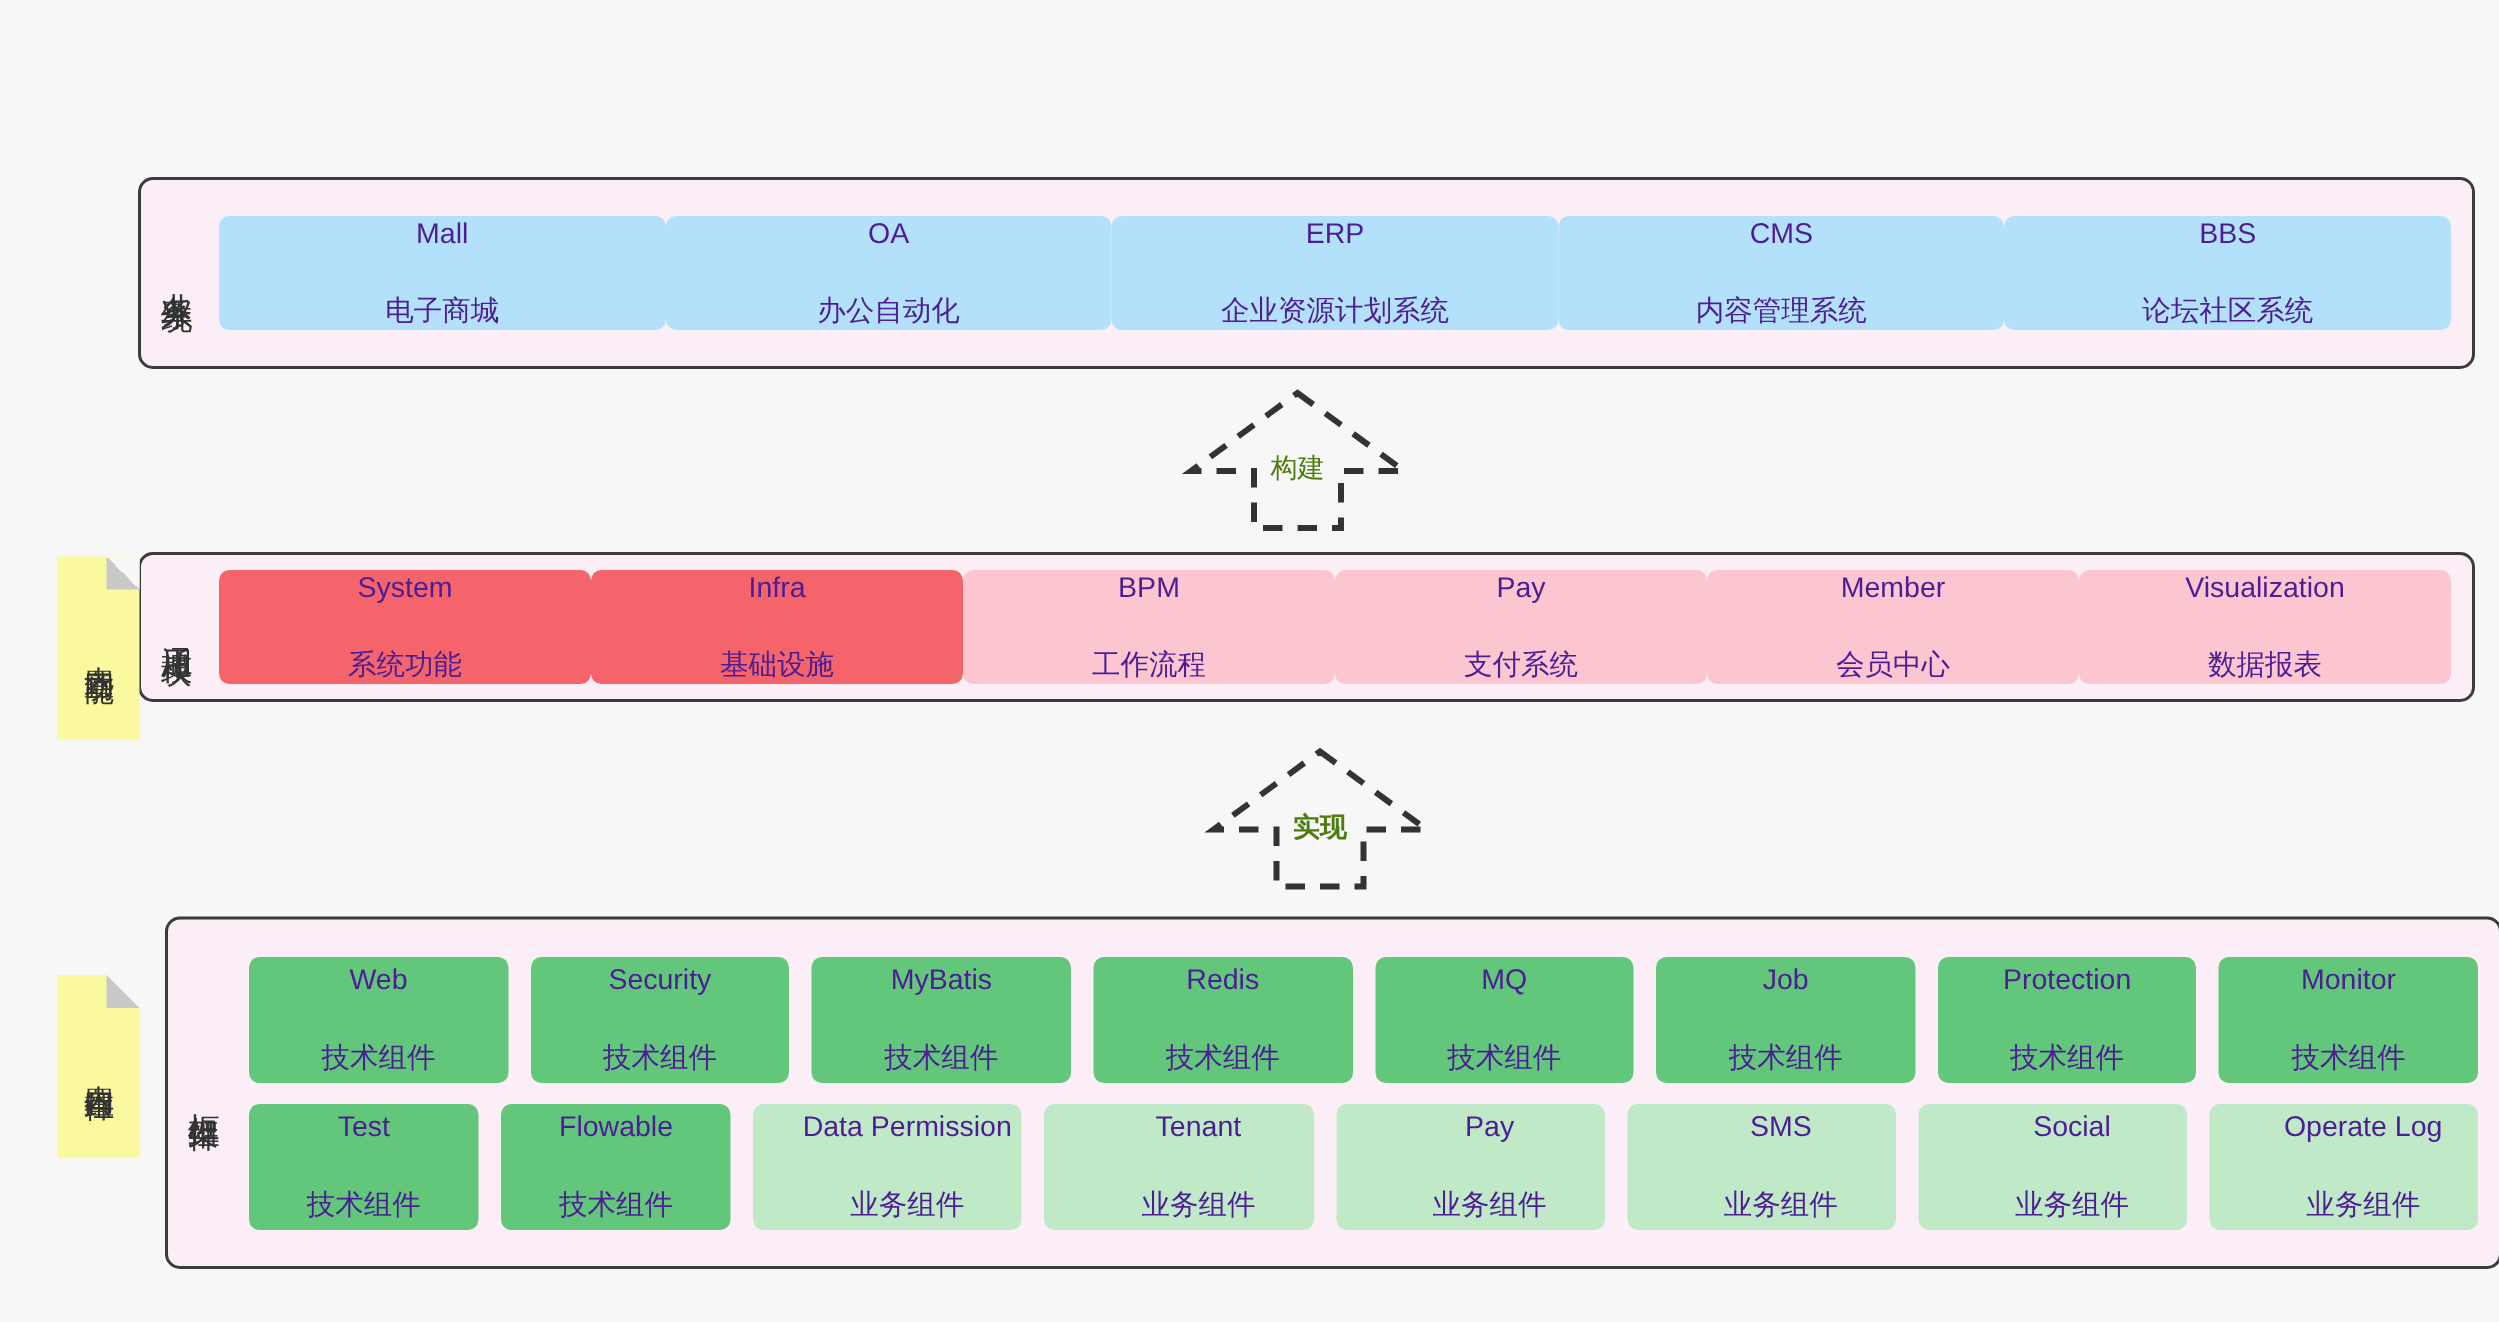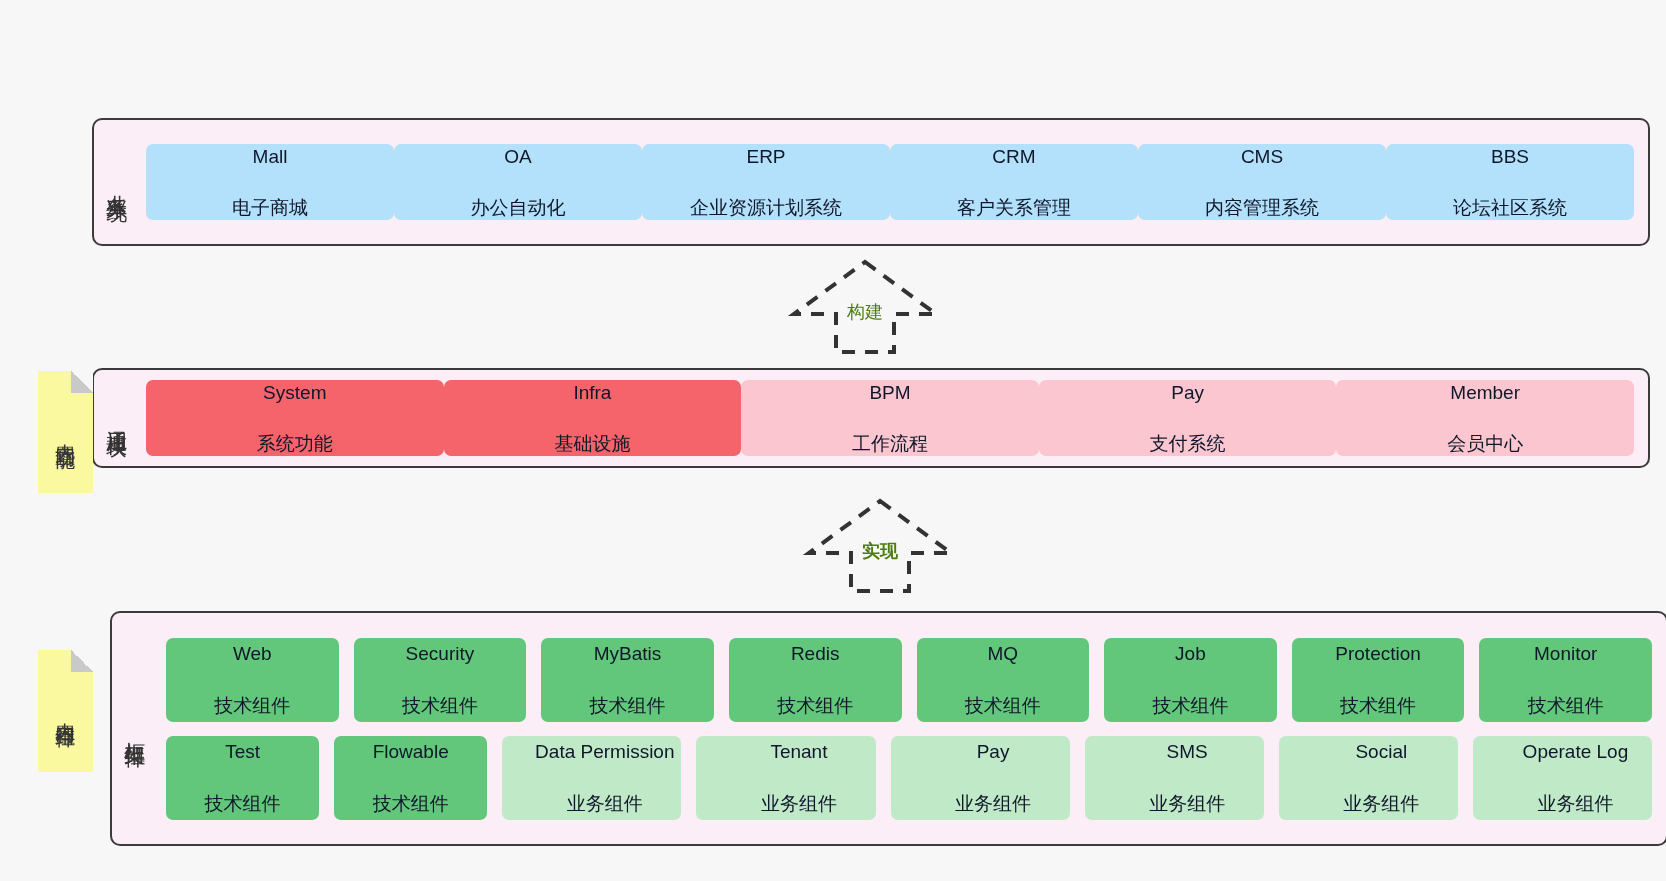--- a/index.html
+++ b/index.html
@@ -68,21 +68,21 @@
     flex: 1 1 0;
     min-width: 0;
     border-radius: 7px;
     display: flex;
     flex-direction: column;
     align-items: center;
     justify-content: center;
     text-align: center;
     font-size: 19px;
     line-height: 1.22;
-    color: #0f172a;
+    color: #4c1d95;
     box-sizing: border-box;
     padding: 4px 6px;
     user-select: none;
   }
   .card .en { display: block; }
   .card .cn { display: block; margin-top: 28px; }
 
   .blue   { background: #b3e0fb; }
   .red    { background: #f4646a; }
   .pink   { background: #fbc6cf; }
@@ -163,24 +163,20 @@
     </div>
     <div class="card blue">
       <span class="en">OA</span>
       <span class="cn">办公自动化</span>
     </div>
     <div class="card blue">
       <span class="en">ERP</span>
       <span class="cn">企业资源计划系统</span>
     </div>
     <div class="card blue">
-      <span class="en">CRM</span>
-      <span class="cn">客户关系管理</span>
-    </div>
-    <div class="card blue">
       <span class="en">CMS</span>
       <span class="cn">内容管理系统</span>
     </div>
     <div class="card blue">
       <span class="en">BBS</span>
       <span class="cn">论坛社区系统</span>
     </div>
   </div>
 </div>
 
@@ -210,20 +206,24 @@
       <span class="cn">工作流程</span>
     </div>
     <div class="card pink">
       <span class="en">Pay</span>
       <span class="cn">支付系统</span>
     </div>
     <div class="card pink">
       <span class="en">Member</span>
       <span class="cn">会员中心</span>
     </div>
+    <div class="card pink">
+      <span class="en">Visualization</span>
+      <span class="cn">数据报表</span>
+    </div>
   </div>
 </div>
 
 <div class="arrow" id="arrow-impl">
   <svg width="150" height="96" viewBox="0 0 150 96" fill="none" aria-hidden="true">
     <path d="M75 4 L146 56 L104 56 L104 94 L46 94 L46 56 L4 56 Z" stroke="#333333" stroke-width="4" stroke-dasharray="13 10" fill="none" stroke-linejoin="miter"></path>
   </svg>
   <span class="arrow-label">实现</span>
 </div>
 

